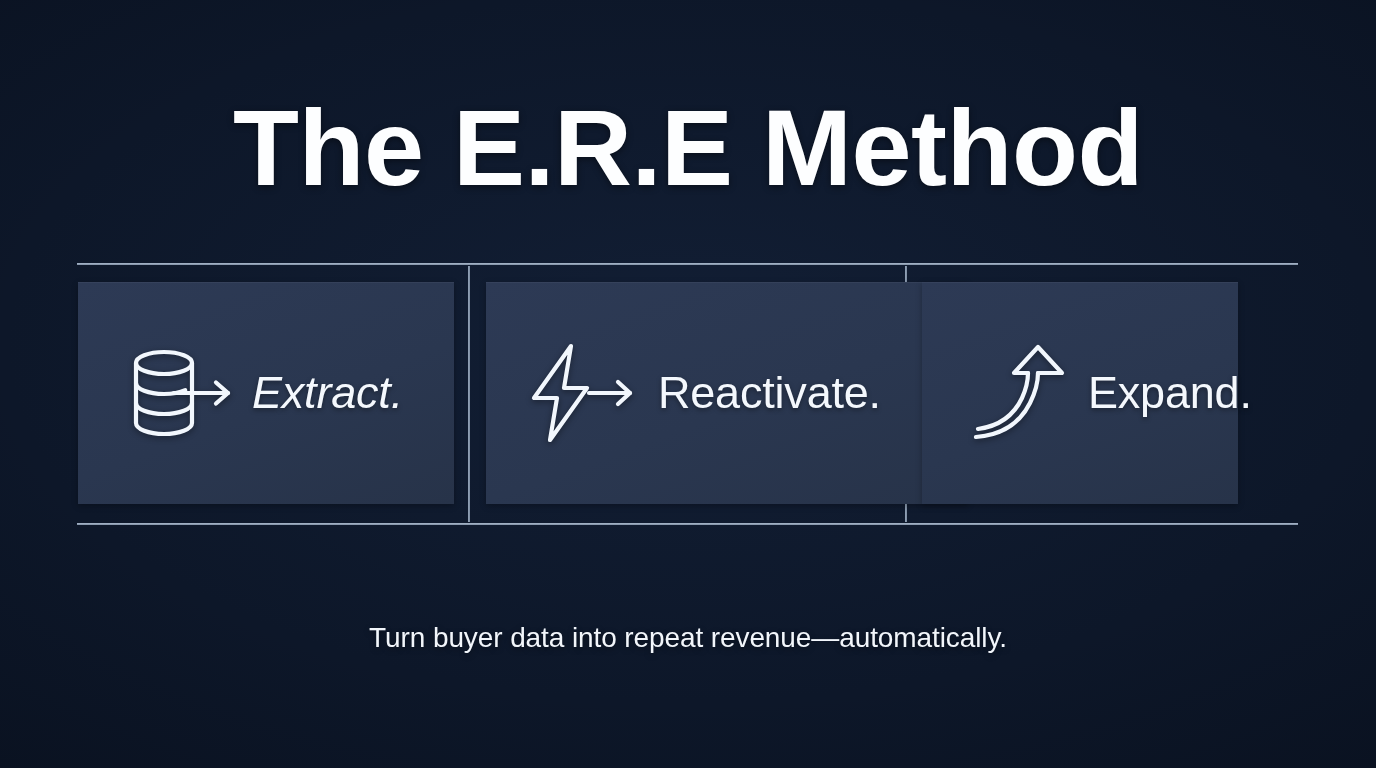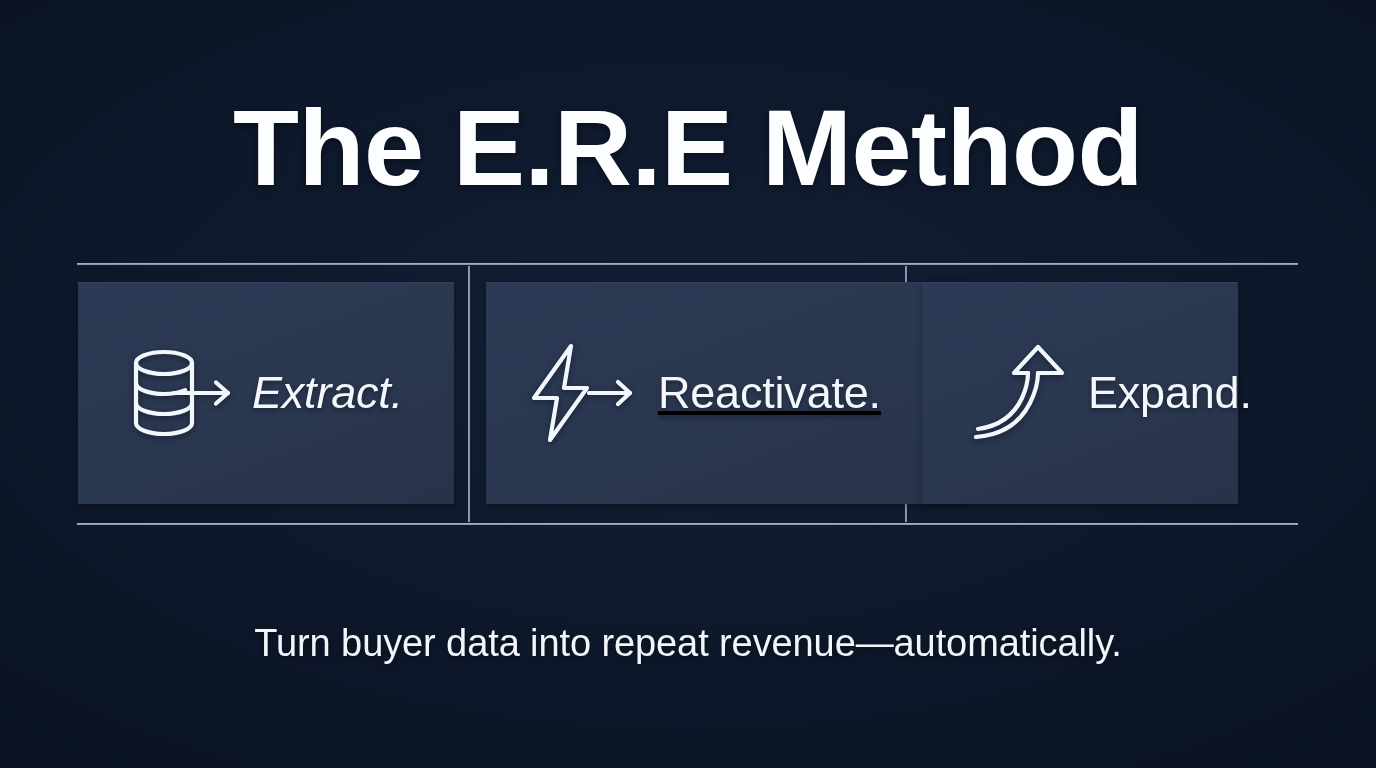--- a/index.html
+++ b/index.html
@@ -79,21 +79,21 @@
     height: 222px;
     background: linear-gradient(160deg, #2d3a55 0%, #2a3750 55%, #273349 100%);
     box-shadow:
       inset 0 1px 0 rgba(255,255,255,0.045),
       0 2px 6px rgba(0,0,0,0.28);
     display: flex;
     align-items: center;
     box-sizing: border-box;
   }
   .card-1 { left: 1px;   width: 376px; padding-left: 50px; font-style: italic; }
-  .card-2 { left: 409px; width: 482px; padding-left: 40px; text-decoration: underline; }
+  .card-2 { left: 409px; width: 482px; padding-left: 40px; }
   .card-3 { left: 845px; width: 316px; padding-left: 48px; }
 
   .icon-wrap {
     flex: 0 0 auto;
     display: flex;
     align-items: center;
     justify-content: center;
     filter: drop-shadow(0 2px 3px rgba(0,0,0,0.42));
   }
   .icon-wrap svg { display: block; }
@@ -109,21 +109,21 @@
   }
   .card-2 .card-label { margin-left: 22px; }
   .card-3 .card-label { margin-left: 18px; }
 
   .caption {
     position: absolute;
     left: 0;
     right: 0;
     top: 622px;
     text-align: center;
-    font-size: 38px;
+    font-size: 28px;
     font-weight: 400;
     color: #f2f6fb;
     letter-spacing: -0.1px;
     text-shadow: 0 2px 6px rgba(0,0,0,0.4);
     white-space: nowrap;
   }
 </style>
 </head>
 <body>
 

